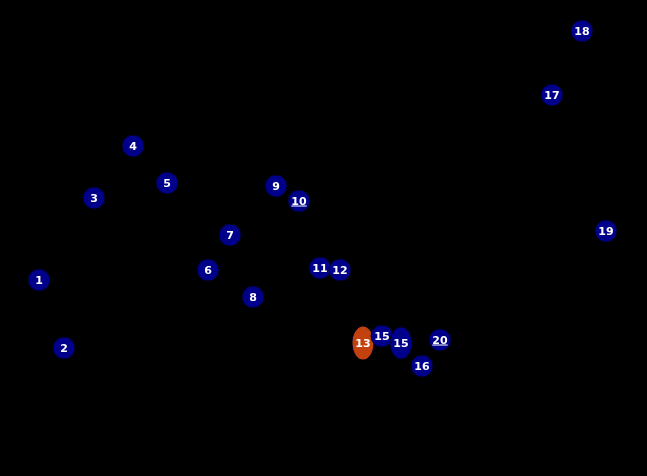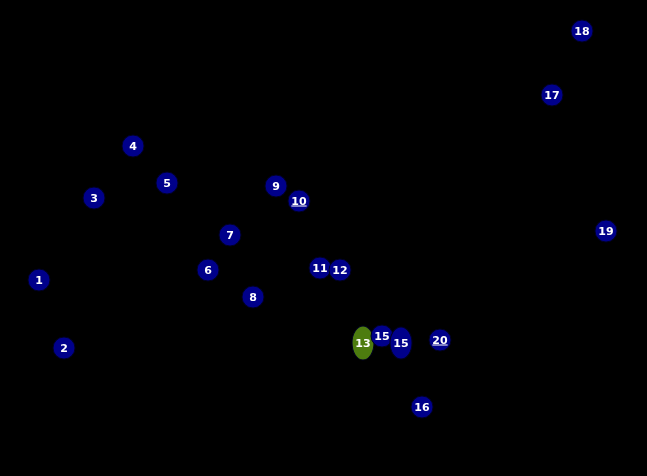--- a/index.html
+++ b/index.html
@@ -42,21 +42,21 @@
     <div class="marker" style="left: 94px; top: 198px; width: 23px; height: 23px; background: rgb(0, 0, 139); color: rgb(255, 255, 255);">3</div>
     <div class="marker" style="left: 133px; top: 146px; width: 23px; height: 23px; background: rgb(0, 0, 139); color: rgb(255, 255, 255);">4</div>
     <div class="marker" style="left: 167px; top: 183px; width: 23px; height: 23px; background: rgb(0, 0, 139); color: rgb(255, 255, 255);">5</div>
     <div class="marker" style="left: 208px; top: 270px; width: 23px; height: 23px; background: rgb(0, 0, 139); color: rgb(255, 255, 255);">6</div>
     <div class="marker" style="left: 230px; top: 235px; width: 23px; height: 23px; background: rgb(0, 0, 139); color: rgb(255, 255, 255);">7</div>
     <div class="marker" style="left: 253px; top: 297px; width: 23px; height: 23px; background: rgb(0, 0, 139); color: rgb(255, 255, 255);">8</div>
     <div class="marker" style="left: 276px; top: 186px; width: 23px; height: 23px; background: rgb(0, 0, 139); color: rgb(255, 255, 255);">9</div>
     <div class="marker" style="left: 299px; top: 201px; width: 23px; height: 23px; background: rgb(0, 0, 139); color: rgb(255, 255, 255); text-decoration: underline;">10</div>
     <div class="marker" style="left: 320px; top: 268px; width: 23px; height: 23px; background: rgb(0, 0, 139); color: rgb(255, 255, 255);">11</div>
     <div class="marker" style="left: 340px; top: 270px; width: 23px; height: 23px; background: rgb(0, 0, 139); color: rgb(255, 255, 255);">12</div>
-    <div class="marker" style="left: 363px; top: 343px; width: 23px; height: 35px; background: #4d7c0f; color: rgb(255, 255, 255);">13</div>
+    <div class="marker" style="left: 363px; top: 343px; width: 23px; height: 35px; background: #c2410c; color: rgb(255, 255, 255);">13</div>
     <div class="marker" style="left: 382px; top: 336px; width: 23px; height: 23px; background: rgb(0, 0, 139); color: rgb(255, 255, 255);">15</div>
     <div class="marker" style="left: 401px; top: 343px; width: 23px; height: 33px; background: rgb(0, 0, 139); color: rgb(255, 255, 255);">15</div>
-    <div class="marker" style="left: 422px; top: 366px; width: 23px; height: 23px; background: rgb(0, 0, 139); color: rgb(255, 255, 255); margin-top: 41px;">16</div>
+    <div class="marker" style="left: 422px; top: 366px; width: 23px; height: 23px; background: rgb(0, 0, 139); color: rgb(255, 255, 255);">16</div>
     <div class="marker" style="left: 552px; top: 95px; width: 23px; height: 23px; background: rgb(0, 0, 139); color: rgb(255, 255, 255);">17</div>
     <div class="marker" style="left: 582px; top: 31px; width: 23px; height: 23px; background: rgb(0, 0, 139); color: rgb(255, 255, 255);">18</div>
     <div class="marker" style="left: 606px; top: 203px; width: 23px; height: 23px; background: rgb(0, 0, 139); color: rgb(255, 255, 255); margin-top: 28px;">19</div>
     <div class="marker" style="left: 440px; top: 340px; width: 23px; height: 23px; background: rgb(0, 0, 139); color: rgb(255, 255, 255); text-decoration: underline;">20</div>
   </div>
 
 </body></html>

